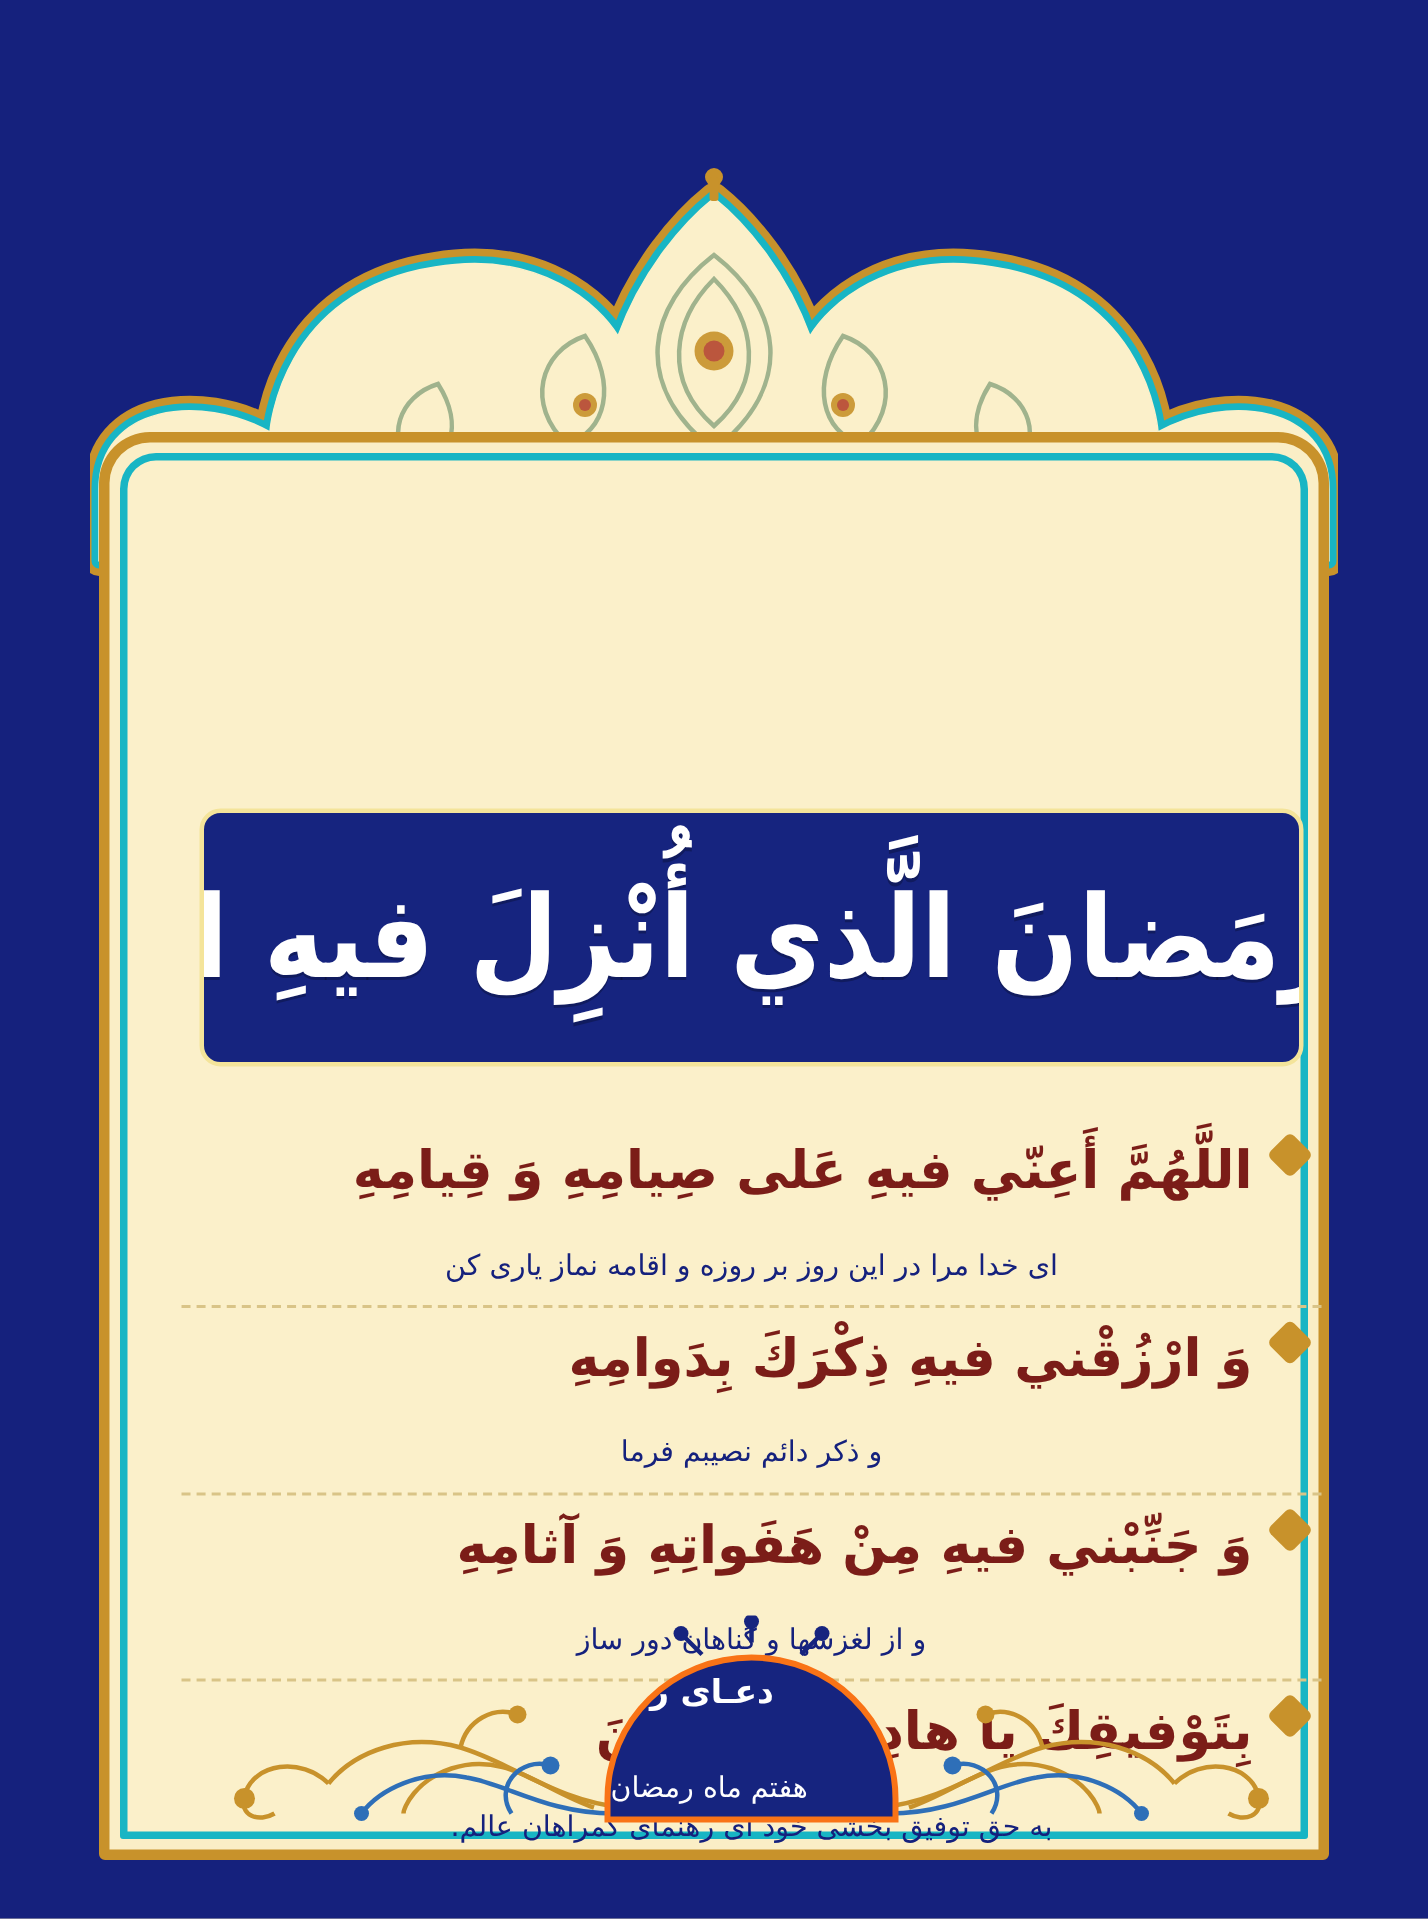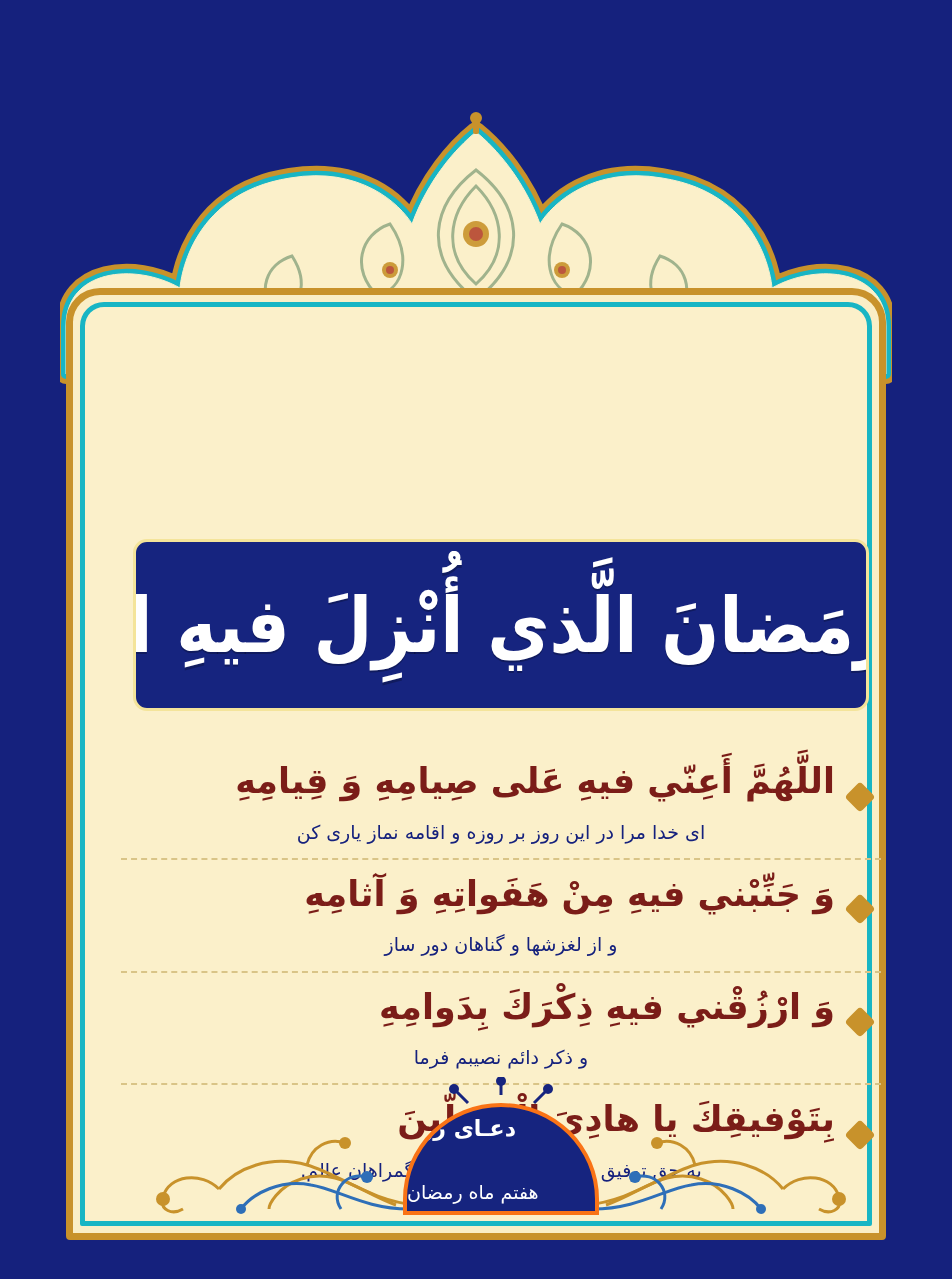--- a/index.html
+++ b/index.html
@@ -114,21 +114,21 @@
 
   .verse {
     position: relative;
     padding: 8px 10px 10px 10px;
   }
   .verse + .verse {
     border-top: 2px dashed #d9c487;
   }
   .arabic-row {
     display: flex;
-    align-items: flex-end;
+    align-items: flex-start;
     justify-content: flex-start;
     gap: 14px;
     direction: rtl;
   }
   .diamond {
     flex: 0 0 auto;
     width: 22px;
     height: 22px;
     background: #c8922b;
     transform: rotate(45deg);
@@ -144,21 +144,21 @@
     text-align: right;
     flex: 1 1 auto;
     font-family: "DejaVu Sans", sans-serif;
   }
   .farsi {
     color: #15217d;
     font-size: 19px;
     line-height: 1.7;
     direction: rtl;
     text-align: center;
-    margin-top: 8px;
+    margin-top: 20px;
     font-family: "DejaVu Sans", sans-serif;
   }
 
   
   .footer-art {
     position: absolute;
     left: 36px;
     bottom: 6px;
     width: 760px;
     height: 150px;
@@ -274,31 +274,31 @@
           <div class="arabic-row">
             <span class="diamond"></span>
             <span class="arabic">اللَّهُمَّ أَعِنّي فيهِ عَلى صِيامِهِ وَ قِيامِهِ</span>
           </div>
           <div class="farsi">ای خدا مرا در این روز بر روزه و اقامه نماز یاری کن</div>
         </div>
 
         <div class="verse">
           <div class="arabic-row">
             <span class="diamond"></span>
+            <span class="arabic">وَ ارْزُقْني فيهِ ذِكْرَكَ بِدَوامِهِ</span>
+          </div>
+          <div class="farsi">و ذکر دائم نصیبم فرما</div>
+        </div>
+
+        <div class="verse">
+          <div class="arabic-row">
+            <span class="diamond"></span>
             <span class="arabic">وَ جَنِّبْني فيهِ مِنْ هَفَواتِهِ وَ آثامِهِ</span>
           </div>
           <div class="farsi">و از لغزشها و گناهان دور ساز</div>
-        </div>
-
-        <div class="verse">
-          <div class="arabic-row">
-            <span class="diamond"></span>
-            <span class="arabic">وَ ارْزُقْني فيهِ ذِكْرَكَ بِدَوامِهِ</span>
-          </div>
-          <div class="farsi">و ذکر دائم نصیبم فرما</div>
         </div>
 
         <div class="verse">
           <div class="arabic-row">
             <span class="diamond"></span>
             <span class="arabic">بِتَوْفيقِكَ يا هادِيَ الْمُضِلّينَ</span>
           </div>
           <div class="farsi">به حق توفیق بخشی خود ای رهنمای گمراهان عالم.</div>
         </div>
 

